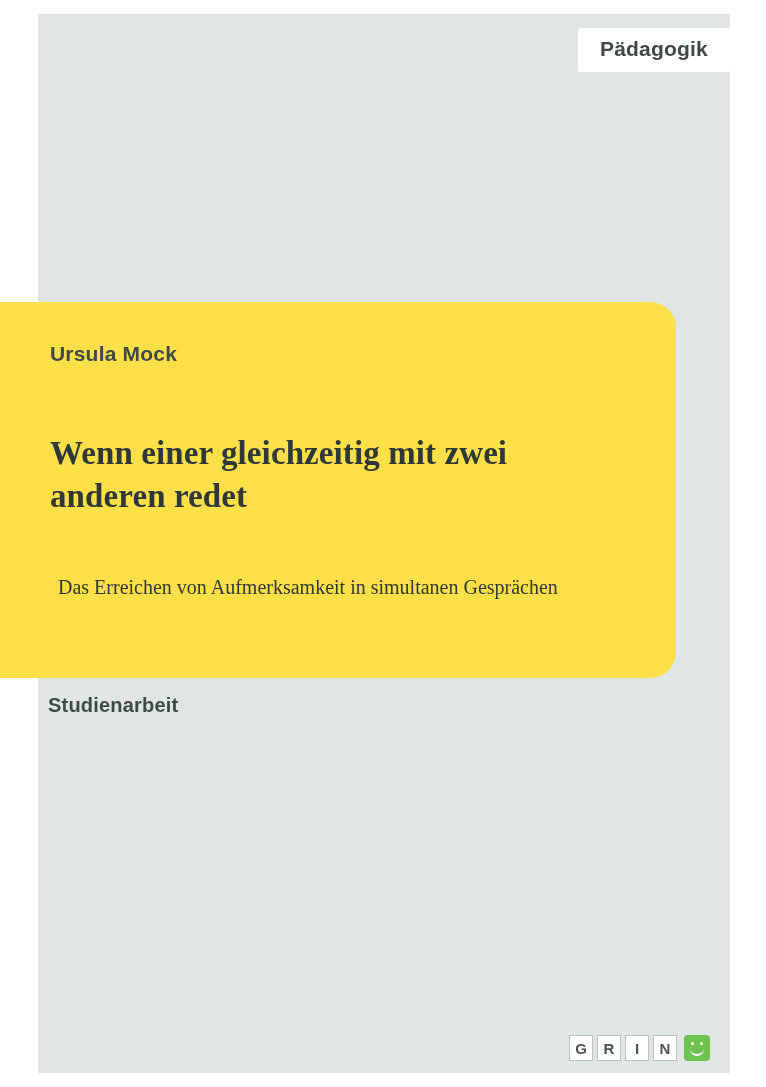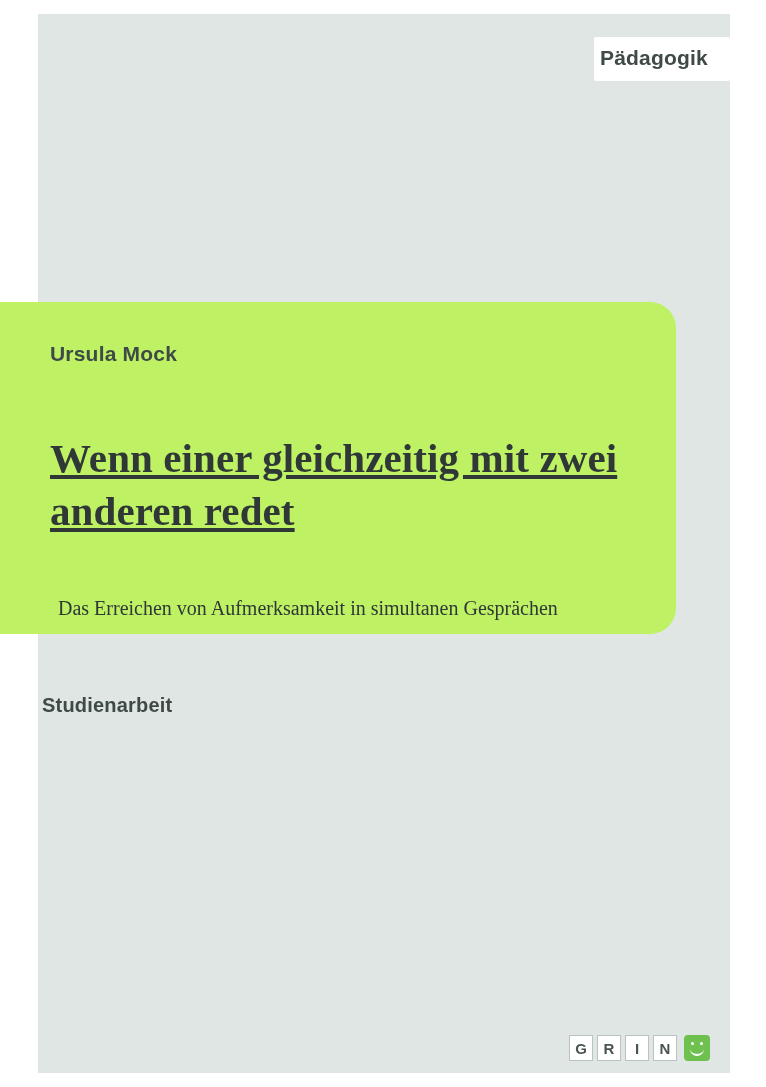--- a/index.html
+++ b/index.html
@@ -52,70 +52,68 @@
     width: 766px;
     height: 14px;
     background: #ffffff;
   }
   
   .category-badge {
     position: absolute;
     right: 36px;
     top: 28px;
     background: #ffffff;
-    padding: 9px 22px 11px 6px;
+    padding: 9px 22px 11px 22px;
     border-radius: 2px;
-    margin-top: 9px;
   }
   .category-badge span {
     font-size: 21px;
     font-weight: bold;
     color: #3f4a47;
     letter-spacing: 0.2px;
   }
   
   .title-card {
     position: absolute;
     left: 0;
     top: 302px;
     width: 676px;
-    height: 332px;
-    background: #bef264;
+    height: 376px;
+    background: #fde047;
     border-top-right-radius: 26px;
     border-bottom-right-radius: 26px;
     box-sizing: border-box;
     padding: 26px 56px 0 50px;
   }
   .author {
     font-size: 21px;
     font-weight: bold;
     color: #3f4a47;
     margin: 14px 0 0 0;
     letter-spacing: 0.2px;
   }
   .main-title {
     font-family: "Liberation Serif", serif;
-    font-size: 41px;
+    font-size: 33px;
     font-weight: bold;
     color: #2f3836;
     line-height: 1.30;
     margin: 66px 0 0 0;
     letter-spacing: 0.1px;
-    text-decoration: underline;
   }
   .subtitle {
     font-family: "Liberation Serif", serif;
     font-size: 20px;
     color: #2f3836;
     line-height: 1.35;
     margin: 56px 0 0 8px;
   }
   .doc-type {
     position: absolute;
-    left: 42px;
+    left: 48px;
     top: 694px;
     font-size: 20px;
     font-weight: bold;
     color: #3f4a47;
     letter-spacing: 0.2px;
   }
   
   .logo {
     position: absolute;
     right: 56px;

